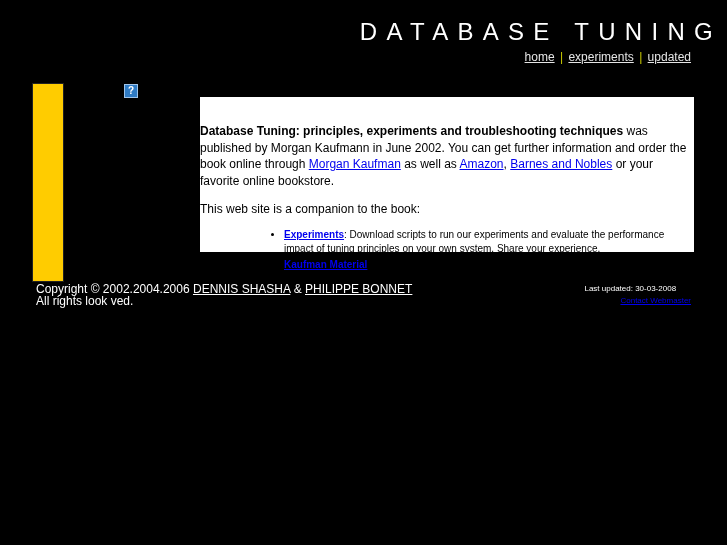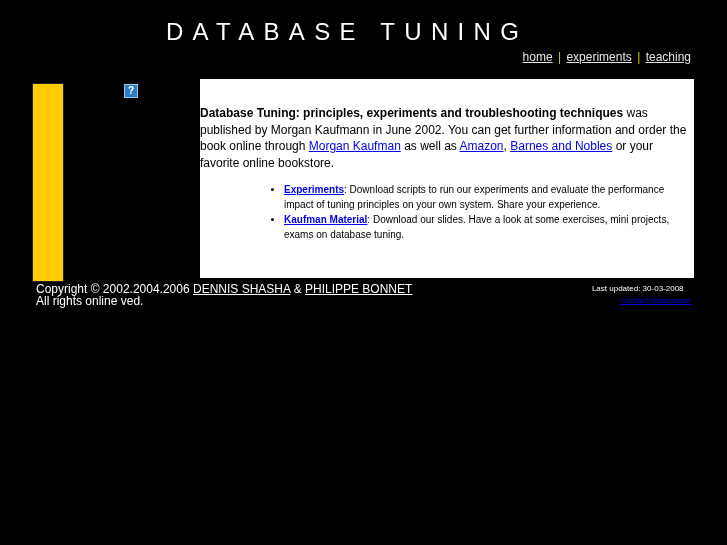--- a/index.html
+++ b/index.html
@@ -1,63 +1,64 @@
 <!DOCTYPE html>
 <html><head>
 <meta charset="utf-8">
 <style>
   html, body { margin:0; padding:0; }
   body { width:727px; height:545px; background:#000; position:relative; overflow:hidden;
          font-family:"Liberation Sans", sans-serif; }
-  .title { position:absolute; left:0; top:18px; width:694px; text-align:center;
-           color:#fff; font-size:24px; letter-spacing:9.3px; font-family:"Liberation Sans", sans-serif; }
+  .title { position:absolute; left:0; top:18px; width:694px; text-align:right;
+           color:#fff; font-size:24px; letter-spacing:9.3px; font-family:"Liberation Sans", sans-serif;padding-left:28px; }
   .topnav { position:absolute; right:36px; top:50px; font-size:12px; color:#cccc00; }
   .topnav a { color:#e5e5e5; text-decoration:underline; }
   .topnav .sep { color:#cccc00; margin:0 2px; }
   .yellowbar { position:absolute; left:32px; top:83px; width:32px; height:199px; background:#ffcc00; border:1px solid #222; box-sizing:border-box; }
   .helpicon { position:absolute; left:124px; top:84px; width:14px; height:14px; background:#2f7bc4;
               border:1px solid #9ec4ea; box-sizing:border-box; color:#fff; font-size:10px; font-weight:bold;
               text-align:center; line-height:12px; }
-  .content { position:absolute; left:200px; top:79px; width:494px; height:199px; background:#fff; box-sizing:border-box; padding-top:26px; }
+  .content { position:absolute; left:200px; top:97px; width:494px; height:155px; background:#fff; box-sizing:border-box; padding-top:26px; }
   .content p { margin:0; font-size:12px; line-height:16.5px; color:#000; }
   .content p.intro { margin-bottom:12px; }
   .content a { color:#0000ee; text-decoration:underline; }
   .content ul { margin:10px 0 0 0; padding-left:36px; font-size:10px; line-height:14.5px; }
   .content ul li { margin-bottom:1px;margin-left:48px; }
   .content ul li a { font-weight:bold; color:#0000ee; }
   .footer-left { position:absolute; left:36px; top:283px; font-size:12px; color:#fff; line-height:12px; }
   .footer-left a { color:#fff; text-decoration:underline; }
-  .footer-right { position:absolute; right:36px; top:283px; font-size:8px; color:#fff; line-height:12px; text-align:center; }
+  .footer-right { position:absolute; right:36px; top:283px; font-size:8px; color:#fff; line-height:12px; text-align:left; }
   .footer-right a { color:#0000ee; text-decoration:underline;margin-left:36px; }
 </style>
 </head>
 <body>
 
 <div class="title">DATABASE TUNING</div>
 
 <div class="topnav">
   <a href="#">home</a>
   <span class="sep">|</span>
   <a href="#">experiments</a>
   <span class="sep">|</span>
-  <a href="#">teaching</a>
+  <a href="#">updated</a>
 </div>
 
 <div class="yellowbar"></div>
 <div class="helpicon">?</div>
 
 <div class="content">
   <p class="intro"><b>Database Tuning: principles, experiments and troubleshooting techniques</b><span> was published by Morgan Kaufmann in June 2002. You can get further information and order the book online through </span><a href="#">Morgan Kaufman</a><span> as well as </span><a href="#">Amazon</a><span>, </span><a href="#">Barnes and Nobles</a><span> or your favorite online bookstore.</span></p>
+  <p>This web site is a companion to the book:</p>
   <ul>
     <li><a href="#">Experiments</a><span>: Download scripts to run our experiments and evaluate the performance impact of tuning principles on your own system. Share your experience.</span></li>
     <li><a href="#">Kaufman Material</a><span>: Download our slides. Have a look at some exercises, mini projects, exams on database tuning.</span></li>
   </ul>
 </div>
 
 <div class="footer-left">
   <span>Copyright © 2002.2004.2006 </span><a href="#">DENNIS SHASHA</a><span> &amp; </span><a href="#">PHILIPPE BONNET</a><br>
-  <span>All rights online ved.</span>
+  <span>All rights look ved.</span>
 </div>
 
 <div class="footer-right">
   <span>Last updated: 30-03-2008</span><br>
   <a href="#">Contact Webmaster</a>
 </div>
 
 </body></html>

